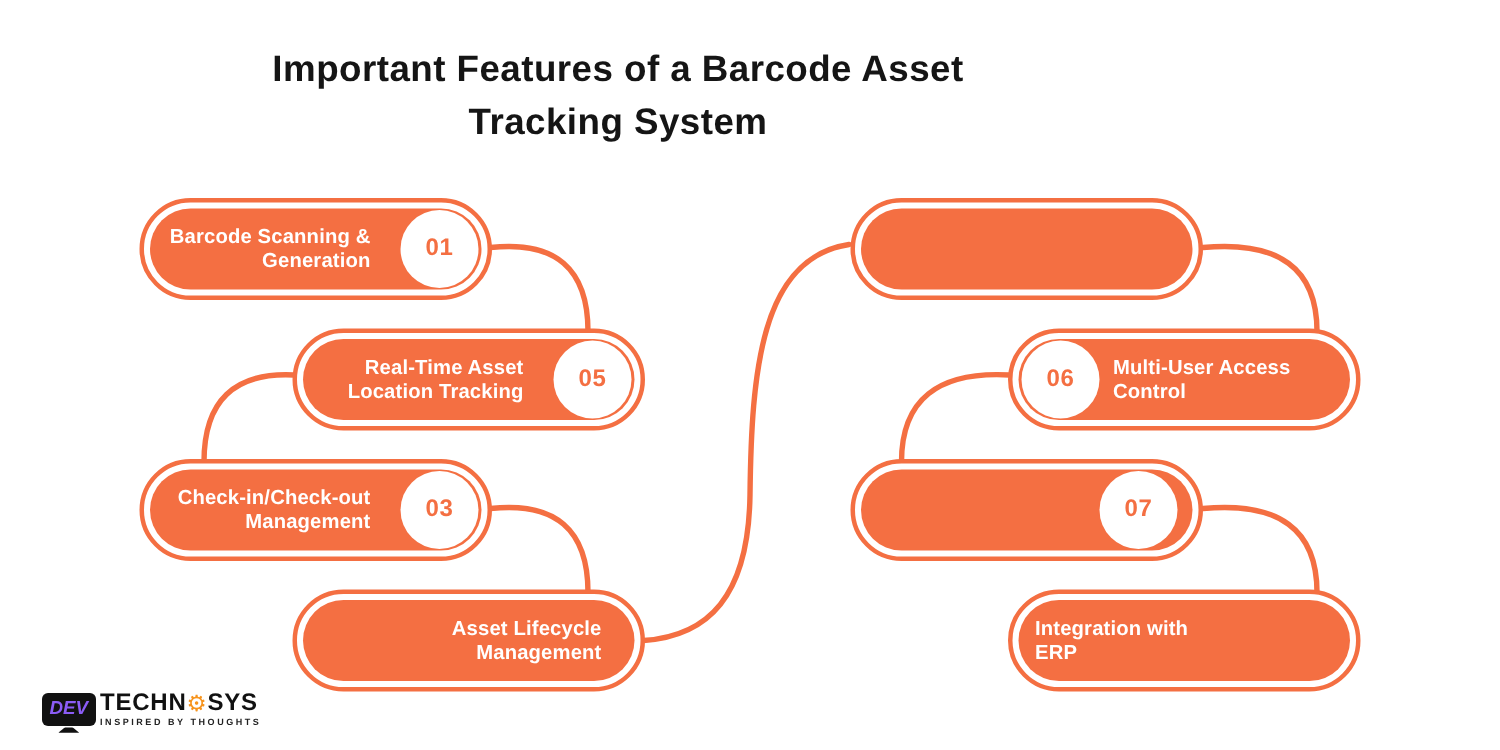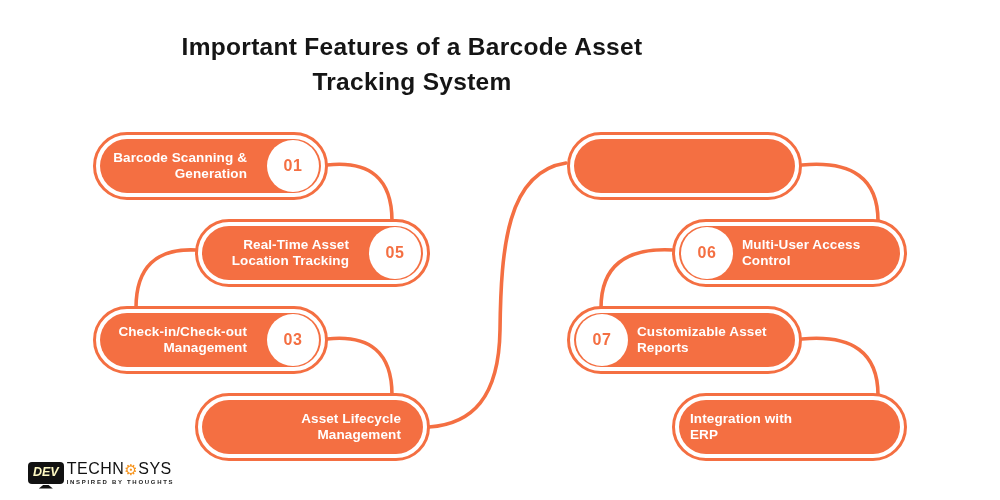--- a/index.html
+++ b/index.html
@@ -76,41 +76,41 @@
   .logo{
     position:absolute;
     left:28px;top:461px;
     display:flex;
     align-items:flex-start;
     gap:3px;
   }
   .logo-monitor{
     position:relative;
     background:#111111;
-    color:#fef9c3;
+    color:#8b5cf6;
     font-weight:700;
     font-style:italic;
     font-size:12.5px;
     line-height:1;
     padding:4px 5px 5px 5px;
     border-radius:4px;
     margin-top:1px;
   }
   .logo-monitor::after{
     content:"";
     position:absolute;
     left:50%;bottom:-5px;
     transform:translateX(-50%);
     width:14px;height:4px;
     background:#111111;
     clip-path:polygon(35% 0,65% 0,100% 100%,0 100%);
   }
   .logo-name{
     font-size:16px;
-    font-weight:400;
+    font-weight:700;
     color:#111111;
     line-height:1;
     letter-spacing:.5px;
     display:flex;align-items:center;
   }
   .gear-icon{
     color:#F7941D;
     font-size:15px;
     line-height:1;
     margin:0 0px;
@@ -189,22 +189,20 @@
       <div class="pill-label">Multi-User Access
 Control</div>
       <div class="pill-num">
           <span>06</span>
         </div>
     </div>
   </div>
 
   <div class="pill num-left" style="left:567px;top:306px">
     <div class="pill-inner">
-      <div class="pill-label">Customizable Asset
-Reports</div>
       <div class="pill-num">
           <span>07</span>
         </div>
     </div>
   </div>
 
   <div class="pill num-left" style="left:672px;top:393px">
     <div class="pill-inner">
       <div class="pill-label">Integration with
 ERP</div>

